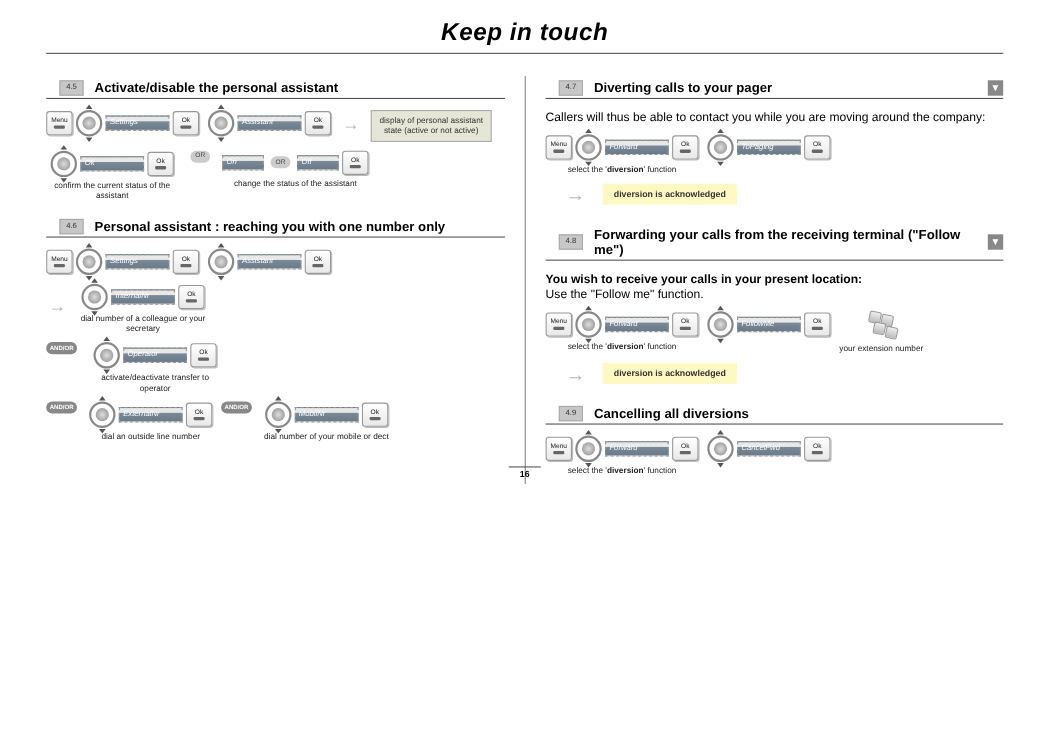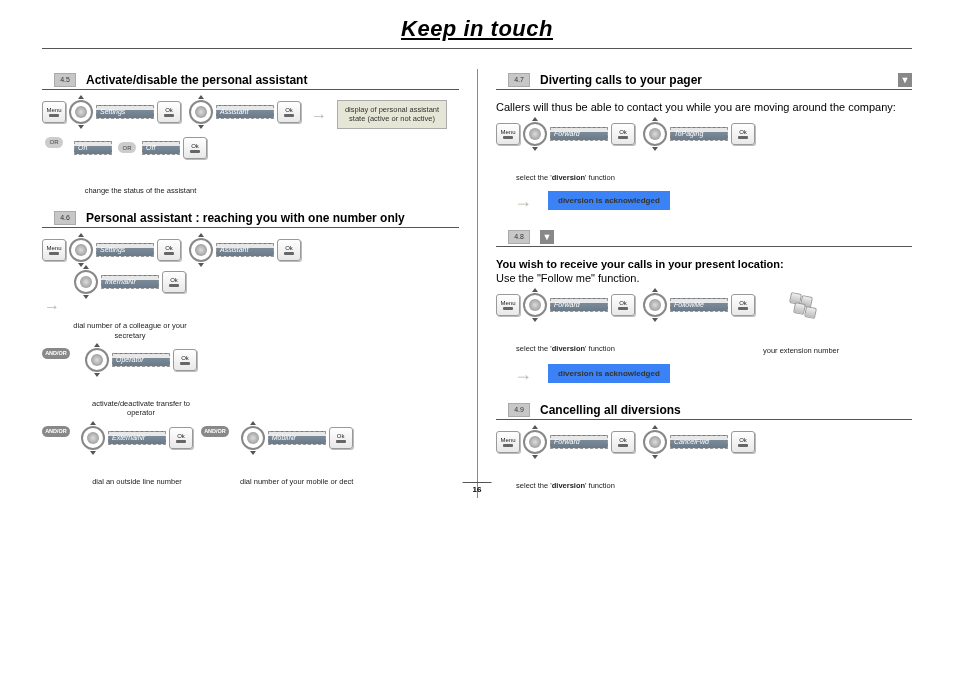--- a/index.html
+++ b/index.html
@@ -15,21 +15,20 @@
     padding: 16px 42px 0 42px;
     position: relative;
   }
   .page-title {
     text-align: center;
     font-style: italic;
     font-weight: bold;
     font-size: 22px;
     letter-spacing: 0.5px;
     margin: 0 0 6px 0;
-    text-decoration: underline;
   }
   .title-rule {
     border: none;
     border-top: 1.5px solid #555;
     margin: 0;
   }
   .columns {
     display: flex;
     margin-top: 20px;
   }
@@ -76,21 +75,20 @@
   .row {
     display: flex;
     align-items: flex-start;
     gap: 8px;
     margin-bottom: 8px;
   }
   .step {
     display: flex;
     flex-direction: column;
     align-items: center;
-    gap: 24px;
   }
   .step-icons {
     display: flex;
     align-items: center;
     gap: 3px;
   }
   .caption {
     font-size: 7.5px;
     text-align: center;
     max-width: 120px;
@@ -172,21 +170,21 @@
     border: 1px solid #aaa;
     background: #e6e6d6;
     font-size: 7.5px;
     text-align: center;
     padding: 4px 4px;
     width: 100px;
     color: #333;
     line-height: 1.25;
   }
   .ack-box {
-    background: #3b82f6;
+    background: #fef9c3;
     border: none;
     font-size: 8px;
     padding: 5px 10px;
     font-weight: bold;
     color: #333;
   }
 
   .or-pill {
     display: inline-flex;
     align-items:center; justify-content:center;
@@ -294,20 +292,36 @@
                 <span>Ok</span>
                 <span class="key-dot"></span>
               </span>
           </div>
         </div>
         <span class="arrow">→</span>
         <div class="note-box">display of personal assistant state (active or not active)</div>
       </div>
 
       <div class="row">
+        <div class="step">
+          <div class="step-icons">
+            <span class="nav-icon">
+                <span class="nav-ring"></span>
+                <span class="nav-center"></span>
+                <span class="arr top"></span>
+                <span class="arr bot"></span>
+              </span>
+            <span class="soft-label">Ok</span>
+            <span class="key">
+                <span>Ok</span>
+                <span class="key-dot"></span>
+              </span>
+          </div>
+          <div class="caption">confirm the current status of the assistant</div>
+        </div>
         <span class="or-pill">OR</span>
         <div class="step">
           <div class="step-icons">
             <span class="soft-label" style="min-width:30px">On</span>
             <span class="or-pill">OR</span>
             <span class="soft-label" style="min-width:30px">Off</span>
             <span class="key">
                 <span>Ok</span>
                 <span class="key-dot"></span>
               </span>
@@ -483,20 +497,21 @@
           </div>
         </div>
       </div>
       <div class="row" style="margin:4px 0 0 18px;">
         <span class="arrow-ack">→</span>
         <span class="ack-box">diversion is acknowledged</span>
       </div>
 
       <div class="section-head" style="margin-top:18px">
         <span class="sec-num-box">4.8</span>
+        <span class="sec-title">Forwarding your calls from the receiving terminal ("Follow me")</span>
         <span class="chev">▼</span>
       </div>
       <p class="body-text">
         <b>You wish to receive your calls in your present location:</b><br>
         <span>Use the "Follow me" function.</span>
       </p>
 
       <div class="row">
         <div class="step">
           <div class="step-icons">

